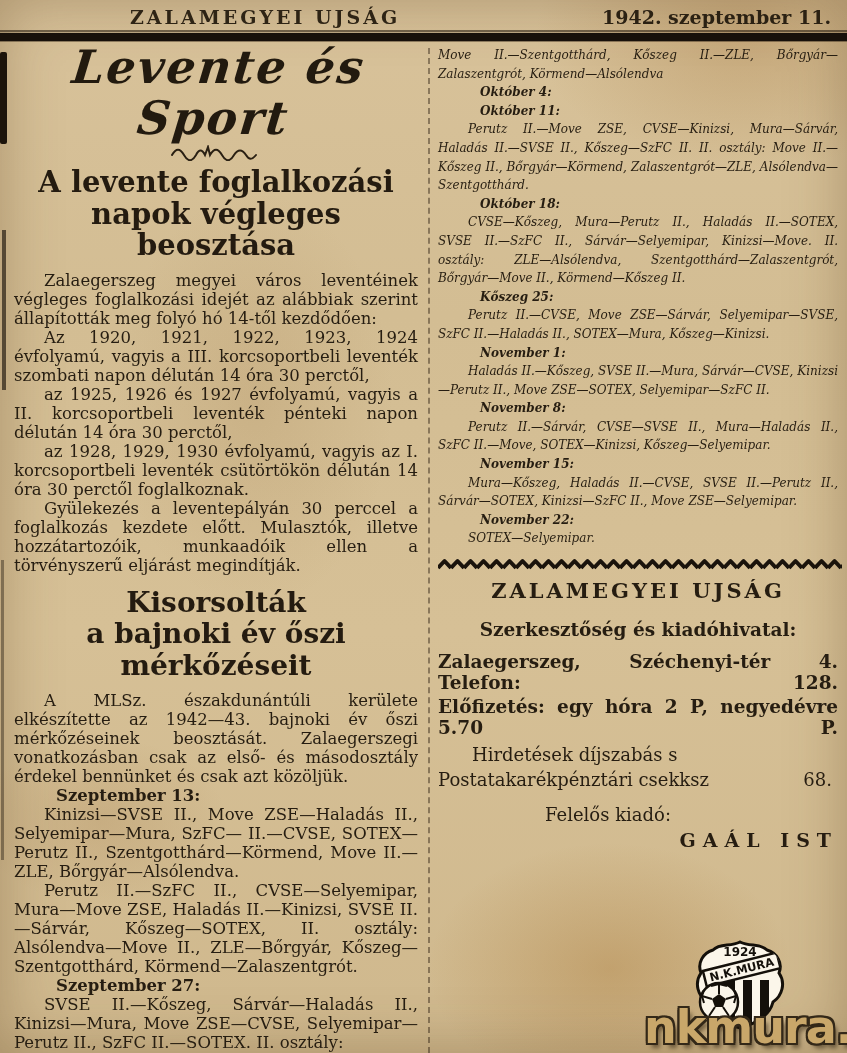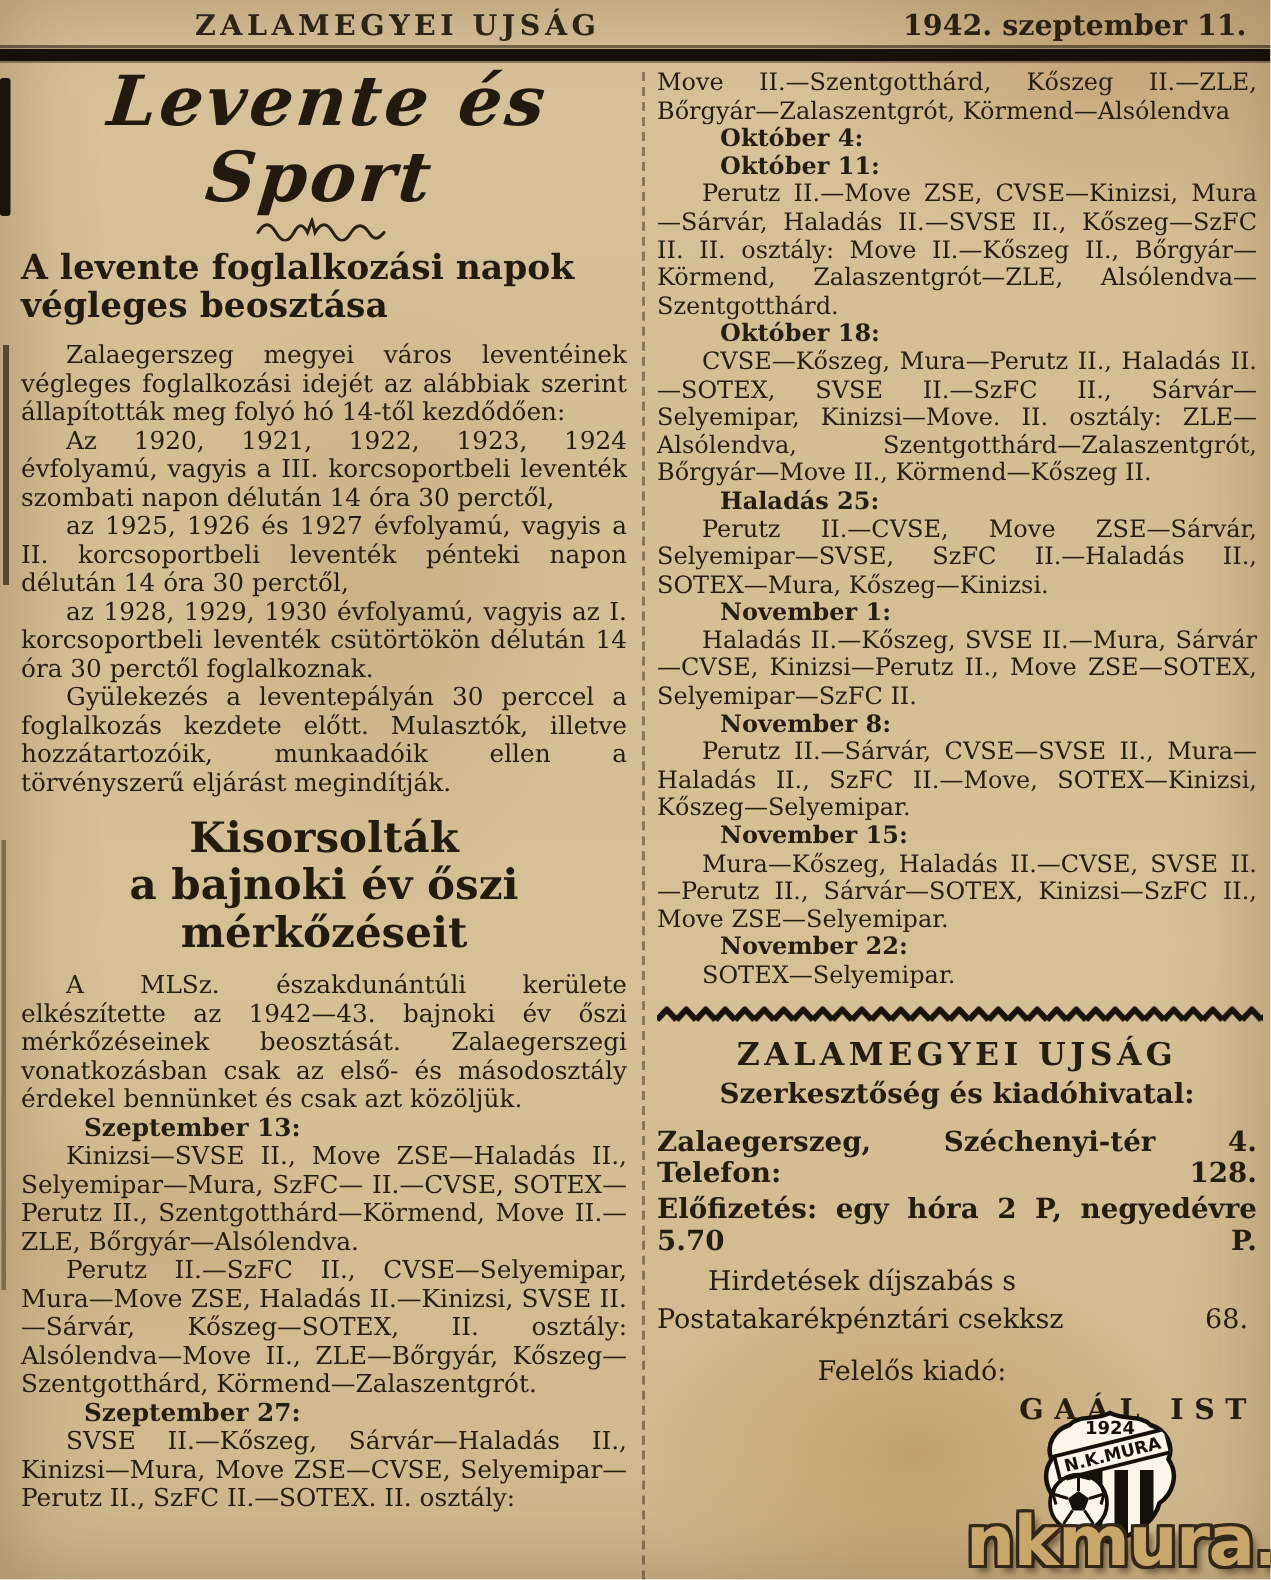--- a/index.html
+++ b/index.html
@@ -28,35 +28,35 @@
   .edge-mark-1{position:absolute;left:0;top:52px;width:7px;height:92px;background:#1c140b;border-radius:2px;}
   .edge-mark-2{position:absolute;left:2px;top:230px;width:4px;height:160px;background:rgba(28,20,11,.65);}
   .edge-mark-3{position:absolute;left:1px;top:560px;width:3px;height:300px;background:rgba(28,20,11,.4);}
 
   .col-left{position:absolute;left:14px;top:42px;width:404px;}
   .col-right{position:absolute;left:438px;top:46px;width:400px;}
 
   .script-title{font-size:46px;font-weight:bold;font-style:italic;letter-spacing:2px;
     transform:skewX(-6deg);text-align:center;color:#221a0f;line-height:1.1;}
   .squiggle{display:block;margin:2px auto 2px;}
-  .headline{font-size:23px;font-weight:bold;line-height:1.08;color:#241b10;margin:6px 0 10px;}
+  .headline{font-size:29px;font-weight:bold;text-align:center;line-height:1.08;color:#241b10;margin:6px 0 10px;}
   .subheadline{font-size:28px;font-weight:bold;text-align:center;line-height:1.12;color:#241b10;margin:12px 0 10px;}
 
   p.body{font-size:16.5px;line-height:19px;text-align:justify;margin:0;text-indent:30px;}
   p.body.noindent{text-indent:0;}
   p.datehead{font-size:16.5px;line-height:19px;font-weight:bold;margin:0;text-indent:42px;}
-  .col-right p.body, .col-right p.datehead{font-size:16px;line-height:18.6px;}
+  .col-right p.body, .col-right p.datehead{font-size:12px;line-height:18.6px;font-style:italic;}
 
   
   .zigzag{display:block;margin:10px auto 6px;}
 
   
   .imprint{ text-align:center; }
   .imprint .t1{font-size:21px;font-weight:bold;letter-spacing:3px;margin-top:6px;}
-  .imprint .t2{font-size:18.5px;font-weight:bold;margin-top:4px;}
+  .imprint .t2{font-size:18.5px;font-weight:bold;margin-top:16px;}
   .imprint .t3{font-size:18.5px;font-weight:bold;margin-top:11px;text-align:justify;text-align-last:justify;}
   .imprint .t4{font-size:18.5px;font-weight:bold;margin-top:3px;text-align:justify;text-align-last:justify;}
   .imprint .t5{font-size:18px;margin-top:6px;text-align:left;padding-left:34px;}
   .imprint .t6{font-size:18px;margin-top:4px;text-align:left;display:flex;justify-content:space-between;padding-right:6px;}
   .imprint .t7{font-size:18px;margin-top:14px;text-align:center;padding-right:60px;}
   .imprint .t8{font-size:19px;font-weight:bold;letter-spacing:7px;margin-top:4px;text-align:right;padding-left:36px;}
 
   
   .club-logo{position:absolute;left:690px;top:940px;}
   .watermark{position:absolute;left:644px;top:1000px;
@@ -110,21 +110,21 @@
   </div>
 
   <div class="col-right">
     <p class="body noindent">Move II.—Szentgotthárd, Kőszeg II.—ZLE, Bőrgyár—Zalaszentgrót, Körmend—Alsólendva</p>
 
     <p class="datehead">Október 4:</p>
     <p class="datehead">Október 11:</p>
     <p class="body">Perutz II.—Move ZSE, CVSE—Kinizsi, Mura—Sárvár, Haladás II.—SVSE II., Kőszeg—SzFC II. II. osztály: Move II.—Kőszeg II., Bőrgyár—Körmend, Zalaszentgrót—ZLE, Alsólendva—Szentgotthárd.</p>
     <p class="datehead">Október 18:</p>
     <p class="body">CVSE—Kőszeg, Mura—Perutz II., Haladás II.—SOTEX, SVSE II.—SzFC II., Sárvár—Selyemipar, Kinizsi—Move. II. osztály: ZLE—Alsólendva, Szentgotthárd—Zalaszentgrót, Bőrgyár—Move II., Körmend—Kőszeg II.</p>
-    <p class="datehead">Haladás 25:</p>
+    <p class="datehead">Kőszeg 25:</p>
     <p class="body">Perutz II.—CVSE, Move ZSE—Sárvár, Selyemipar—SVSE, SzFC II.—Haladás II., SOTEX—Mura, Kőszeg—Kinizsi.</p>
     <p class="datehead">November 1:</p>
     <p class="body">Haladás II.—Kőszeg, SVSE II.—Mura, Sárvár—CVSE, Kinizsi—Perutz II., Move ZSE—SOTEX, Selyemipar—SzFC II.</p>
     <p class="datehead">November 8:</p>
     <p class="body">Perutz II.—Sárvár, CVSE—SVSE II., Mura—Haladás II., SzFC II.—Move, SOTEX—Kinizsi, Kőszeg—Selyemipar.</p>
     <p class="datehead">November 15:</p>
     <p class="body">Mura—Kőszeg, Haladás II.—CVSE, SVSE II.—Perutz II., Sárvár—SOTEX, Kinizsi—SzFC II., Move ZSE—Selyemipar.</p>
     <p class="datehead">November 22:</p>
     <p class="body">SOTEX—Selyemipar.</p>
 

